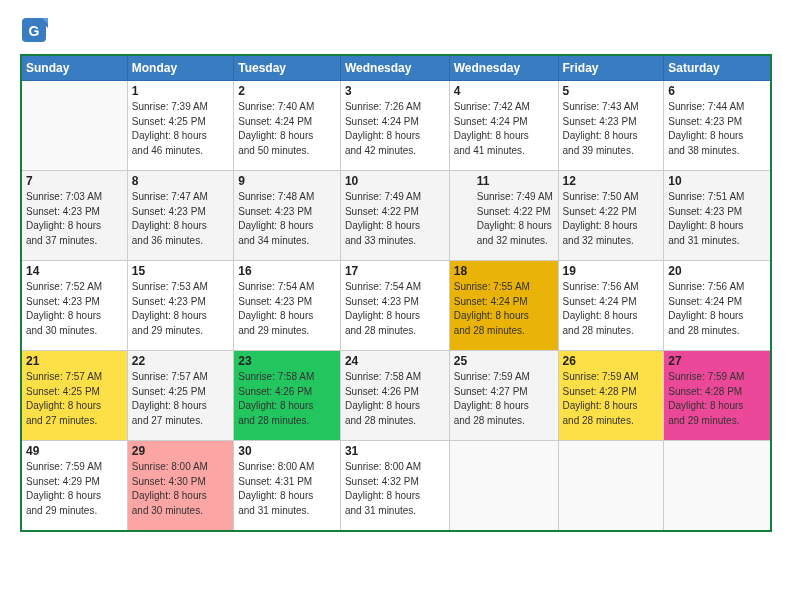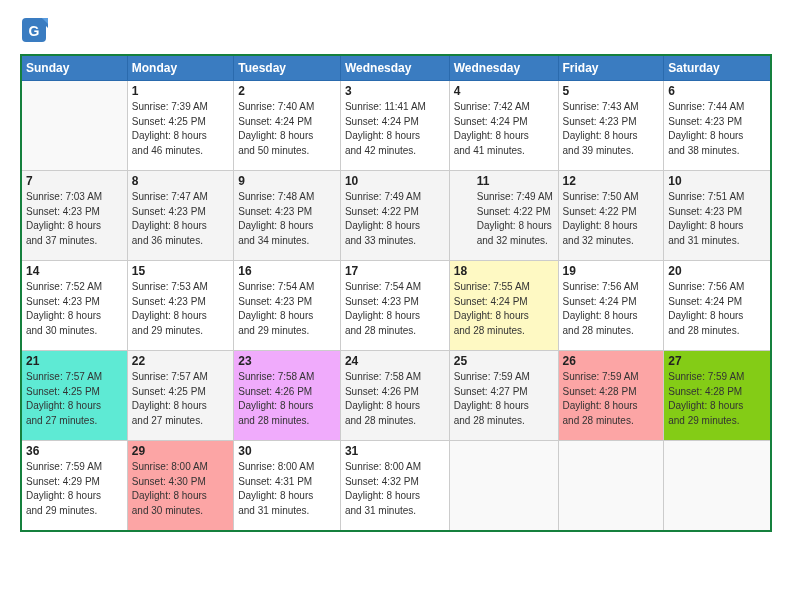--- a/index.html
+++ b/index.html
@@ -139,21 +139,21 @@
           <td style="background: rgb(255, 255, 255);">
             <span class="day-number">1</span>
             <div class="cell-text"><span>Sunrise: 7:39 AM</span><br><span>Sunset: 4:25 PM</span><br><span>Daylight: 8 hours</span><br><span>and 46 minutes.</span></div>
           </td>
           <td style="background: rgb(255, 255, 255);">
             <span class="day-number">2</span>
             <div class="cell-text"><span>Sunrise: 7:40 AM</span><br><span>Sunset: 4:24 PM</span><br><span>Daylight: 8 hours</span><br><span>and 50 minutes.</span></div>
           </td>
           <td style="background: rgb(255, 255, 255);">
             <span class="day-number">3</span>
-            <div class="cell-text"><span>Sunrise: 11:41 AM</span><br><span>Sunset: 4:24 PM</span><br><span>Daylight: 8 hours</span><br><span>and 42 minutes.</span></div>
+            <div class="cell-text"><span>Sunrise: 7:26 AM</span><br><span>Sunset: 4:24 PM</span><br><span>Daylight: 8 hours</span><br><span>and 42 minutes.</span></div>
           </td>
           <td style="background: rgb(255, 255, 255);">
             <span class="day-number">4</span>
             <div class="cell-text"><span>Sunrise: 7:42 AM</span><br><span>Sunset: 4:24 PM</span><br><span>Daylight: 8 hours</span><br><span>and 41 minutes.</span></div>
           </td>
           <td style="background: rgb(255, 255, 255);">
             <span class="day-number">5</span>
             <div class="cell-text"><span>Sunrise: 7:43 AM</span><br><span>Sunset: 4:23 PM</span><br><span>Daylight: 8 hours</span><br><span>and 39 minutes.</span></div>
           </td>
           <td style="background: rgb(255, 255, 255);">
@@ -201,66 +201,66 @@
             <div class="cell-text"><span>Sunrise: 7:53 AM</span><br><span>Sunset: 4:23 PM</span><br><span>Daylight: 8 hours</span><br><span>and 29 minutes.</span></div>
           </td>
           <td style="background: rgb(255, 255, 255);">
             <span class="day-number">16</span>
             <div class="cell-text"><span>Sunrise: 7:54 AM</span><br><span>Sunset: 4:23 PM</span><br><span>Daylight: 8 hours</span><br><span>and 29 minutes.</span></div>
           </td>
           <td style="background: rgb(255, 255, 255);">
             <span class="day-number">17</span>
             <div class="cell-text"><span>Sunrise: 7:54 AM</span><br><span>Sunset: 4:23 PM</span><br><span>Daylight: 8 hours</span><br><span>and 28 minutes.</span></div>
           </td>
-          <td style="background: #fef9c3;">
+          <td style="background: #eab308;">
             <span class="day-number">18</span>
             <div class="cell-text"><span>Sunrise: 7:55 AM</span><br><span>Sunset: 4:24 PM</span><br><span>Daylight: 8 hours</span><br><span>and 28 minutes.</span></div>
           </td>
           <td style="background: rgb(255, 255, 255);">
             <span class="day-number">19</span>
             <div class="cell-text"><span>Sunrise: 7:56 AM</span><br><span>Sunset: 4:24 PM</span><br><span>Daylight: 8 hours</span><br><span>and 28 minutes.</span></div>
           </td>
           <td style="background: rgb(255, 255, 255);">
             <span class="day-number">20</span>
             <div class="cell-text"><span>Sunrise: 7:56 AM</span><br><span>Sunset: 4:24 PM</span><br><span>Daylight: 8 hours</span><br><span>and 28 minutes.</span></div>
           </td>
         </tr>
         <tr class="week-row">
-          <td style="background: #5eead4;">
+          <td style="background: #fde047;">
             <span class="day-number">21</span>
             <div class="cell-text"><span>Sunrise: 7:57 AM</span><br><span>Sunset: 4:25 PM</span><br><span>Daylight: 8 hours</span><br><span>and 27 minutes.</span></div>
           </td>
           <td style="background: rgb(244, 244, 244);">
             <span class="day-number">22</span>
             <div class="cell-text"><span>Sunrise: 7:57 AM</span><br><span>Sunset: 4:25 PM</span><br><span>Daylight: 8 hours</span><br><span>and 27 minutes.</span></div>
           </td>
-          <td style="background: #f0abfc; margin-top: 25px;">
+          <td style="background: #22c55e; margin-top: 25px;">
             <span class="day-number">23</span>
             <div class="cell-text"><span>Sunrise: 7:58 AM</span><br><span>Sunset: 4:26 PM</span><br><span>Daylight: 8 hours</span><br><span>and 28 minutes.</span></div>
           </td>
           <td style="background: rgb(244, 244, 244);">
             <span class="day-number">24</span>
             <div class="cell-text"><span>Sunrise: 7:58 AM</span><br><span>Sunset: 4:26 PM</span><br><span>Daylight: 8 hours</span><br><span>and 28 minutes.</span></div>
           </td>
           <td style="background: rgb(244, 244, 244);">
             <span class="day-number">25</span>
             <div class="cell-text"><span>Sunrise: 7:59 AM</span><br><span>Sunset: 4:27 PM</span><br><span>Daylight: 8 hours</span><br><span>and 28 minutes.</span></div>
           </td>
-          <td style="background: #fca5a5;">
+          <td style="background: #fde047;">
             <span class="day-number">26</span>
             <div class="cell-text"><span>Sunrise: 7:59 AM</span><br><span>Sunset: 4:28 PM</span><br><span>Daylight: 8 hours</span><br><span>and 28 minutes.</span></div>
           </td>
-          <td style="background: #84cc16;">
+          <td style="background: #ec4899;">
             <span class="day-number">27</span>
             <div class="cell-text"><span>Sunrise: 7:59 AM</span><br><span>Sunset: 4:28 PM</span><br><span>Daylight: 8 hours</span><br><span>and 29 minutes.</span></div>
           </td>
         </tr>
         <tr class="week-row">
           <td style="background: rgb(255, 255, 255);">
-            <span class="day-number">36</span>
+            <span class="day-number">49</span>
             <div class="cell-text"><span>Sunrise: 7:59 AM</span><br><span>Sunset: 4:29 PM</span><br><span>Daylight: 8 hours</span><br><span>and 29 minutes.</span></div>
           </td>
           <td style="background: #fca5a5;">
             <span class="day-number">29</span>
             <div class="cell-text"><span>Sunrise: 8:00 AM</span><br><span>Sunset: 4:30 PM</span><br><span>Daylight: 8 hours</span><br><span>and 30 minutes.</span></div>
           </td>
           <td style="background: rgb(255, 255, 255);">
             <span class="day-number">30</span>
             <div class="cell-text"><span>Sunrise: 8:00 AM</span><br><span>Sunset: 4:31 PM</span><br><span>Daylight: 8 hours</span><br><span>and 31 minutes.</span></div>
           </td>

